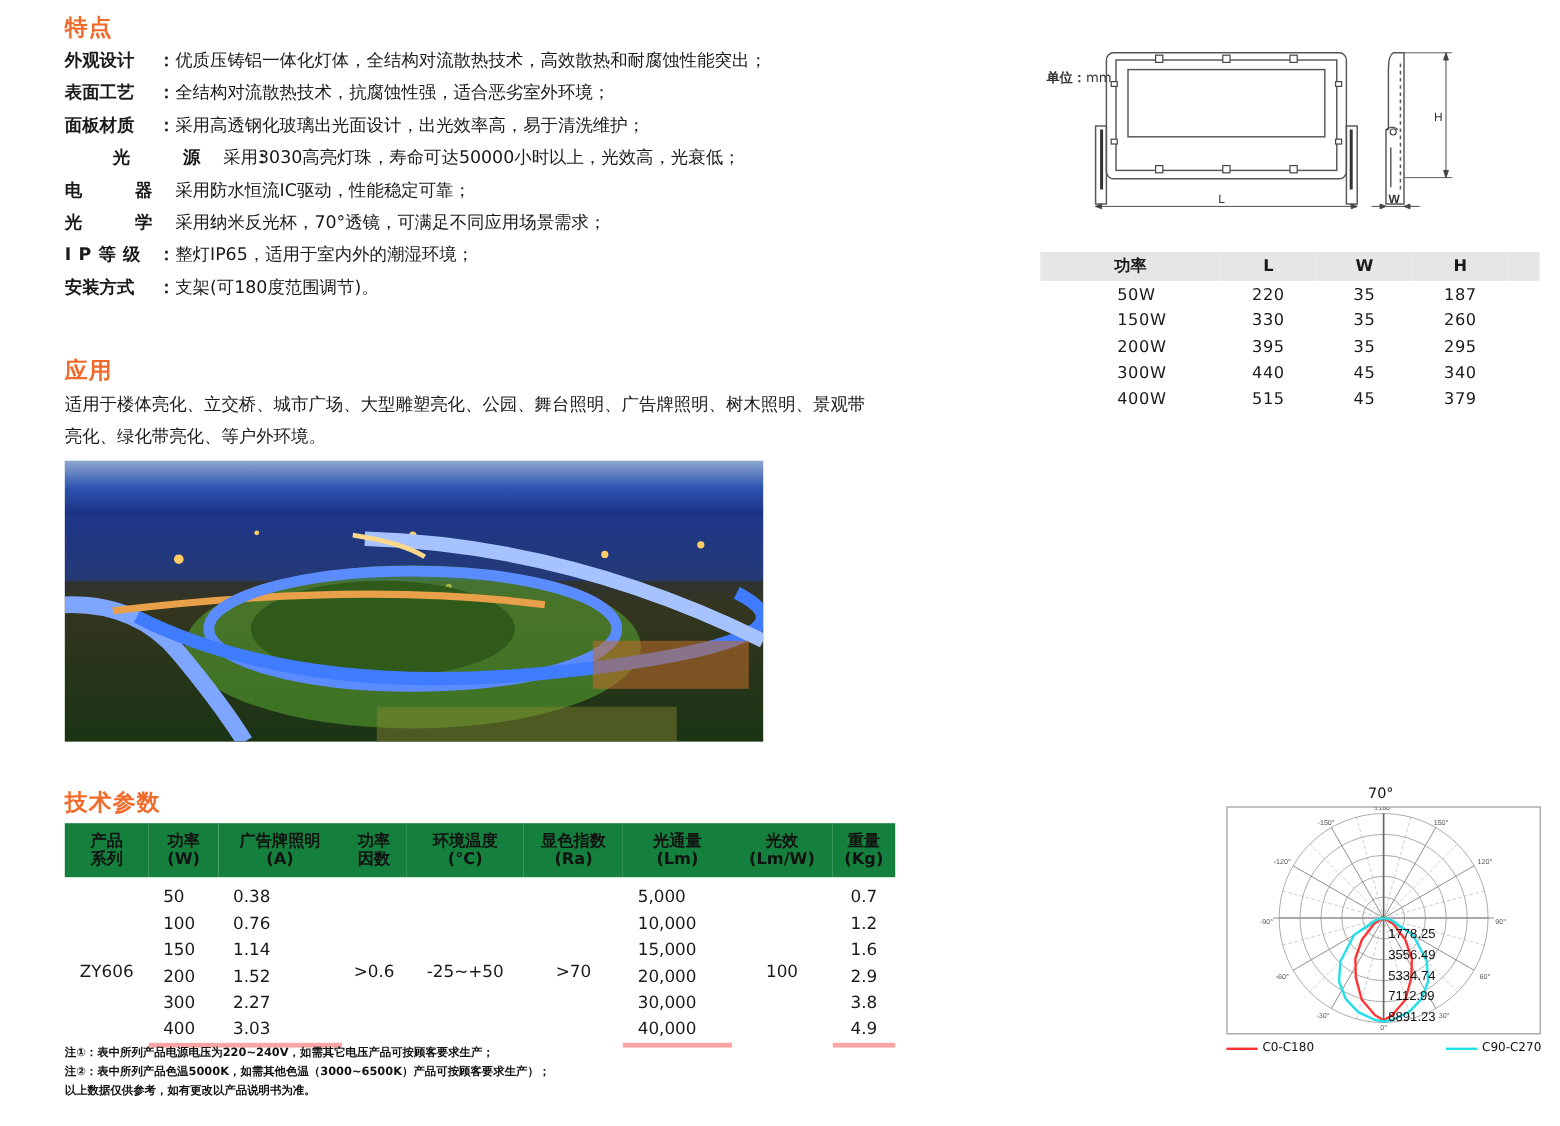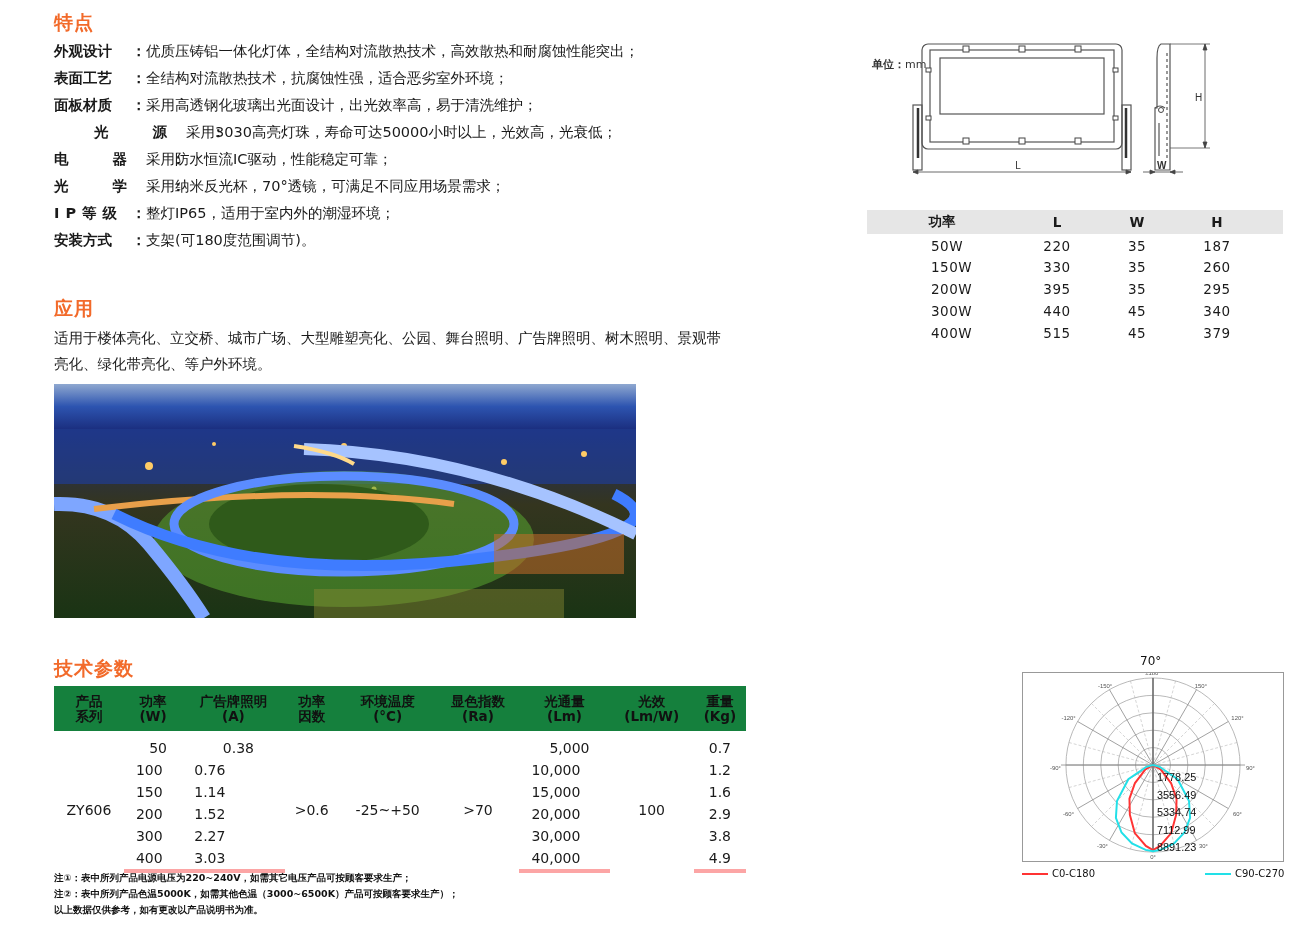--- a/index.html
+++ b/index.html
@@ -18,21 +18,21 @@
 
   .photo { position: absolute; left: 54px; top: 384px; width: 582px; height: 234px; overflow: hidden;
     background: linear-gradient(180deg, #5f7fb8 0%, #2c4fa6 12%, #1a2f7a 22%, #1d2e6e 34%, #2b2a5a 48%, #3a3c28 62%, #2f5b1c 78%, #1e3a16 100%); }
   .photo svg { width: 100%; height: 100%; display: block; }
 
   .tech-title { top: 656px; }
   .spec-table { position: absolute; left: 54px; top: 686px; width: 692px; border-collapse: collapse; font-size: 14px; }
   .spec-table thead tr { background: #15803d; }
   .spec-table th { font-weight: bold; font-size: 13.5px; line-height: 15px; padding: 8px 2px 7px; text-align: center; color: #111; }
   .spec-table td { text-align: center; height: 22px; line-height: 22px; padding: 0 2px; }
-  .spec-table tbody tr:first-child td { padding-top: 6px; height: 28px; text-align: center; }
+  .spec-table tbody tr:first-child td { padding-top: 6px; height: 28px; }
   .spec-table tbody tr:last-child td { border-bottom: 4px solid #fca5a5; }
   .spec-table td.left { text-align: left; padding-left: 12px; }
 
   .notes { position: absolute; left: 54px; top: 870px; font-size: 9.5px; line-height: 16px; color: #111; font-weight: bold; }
 
   .unit-label { position: absolute; left: 872px; top: 12px; font-size: 11px; font-weight: bold; color: #333; margin-top: 45px; }
   .unit-label span.val { font-weight: normal; }
 
   .drawing { position: absolute; left: 905px; top: 38px; width: 310px; height: 140px; }
 

